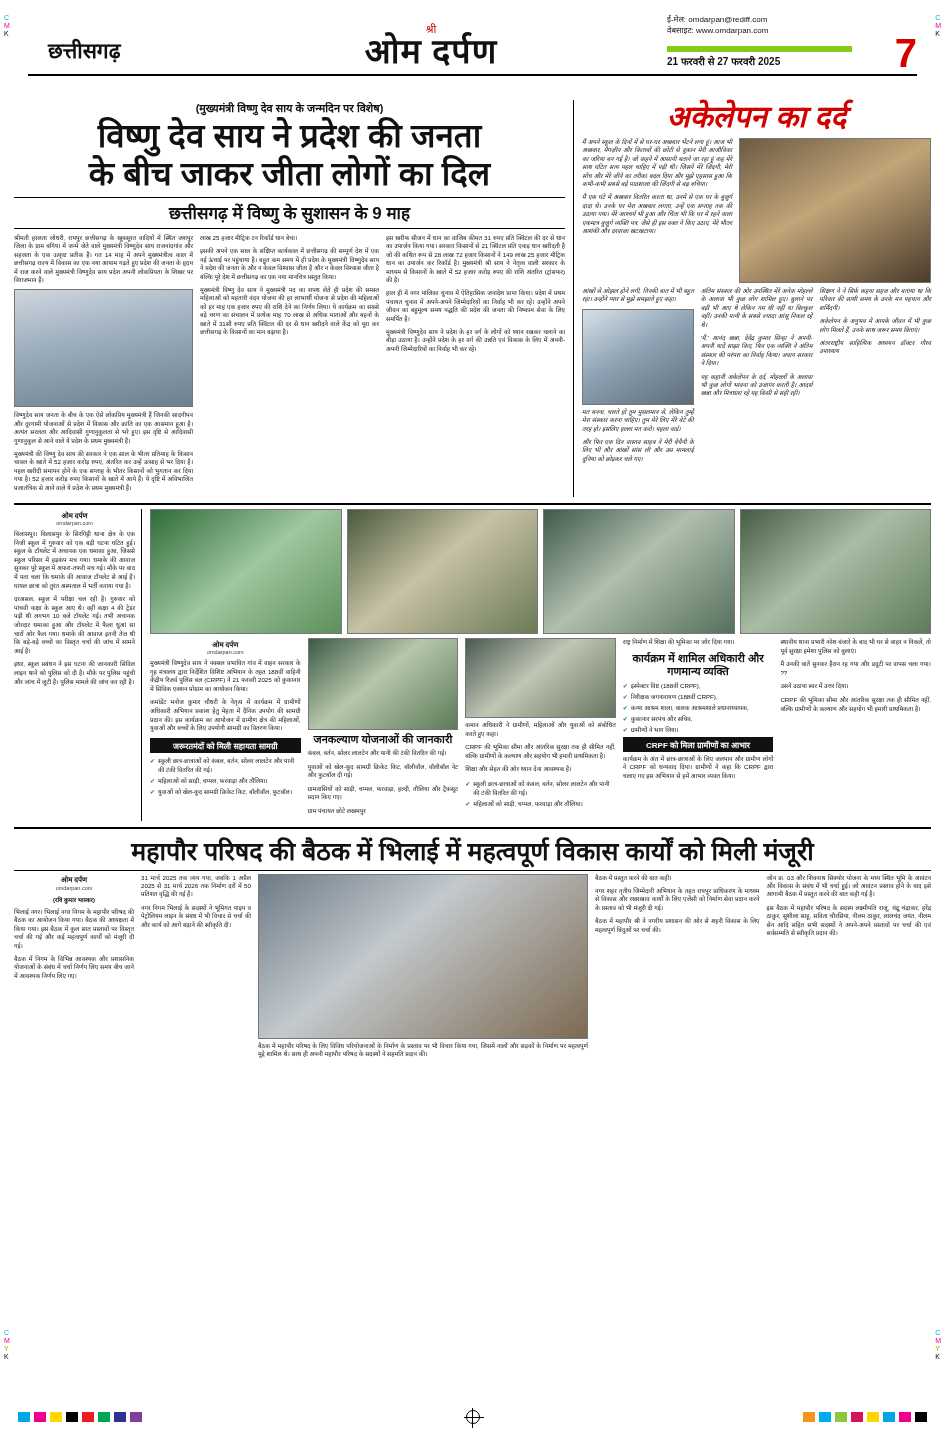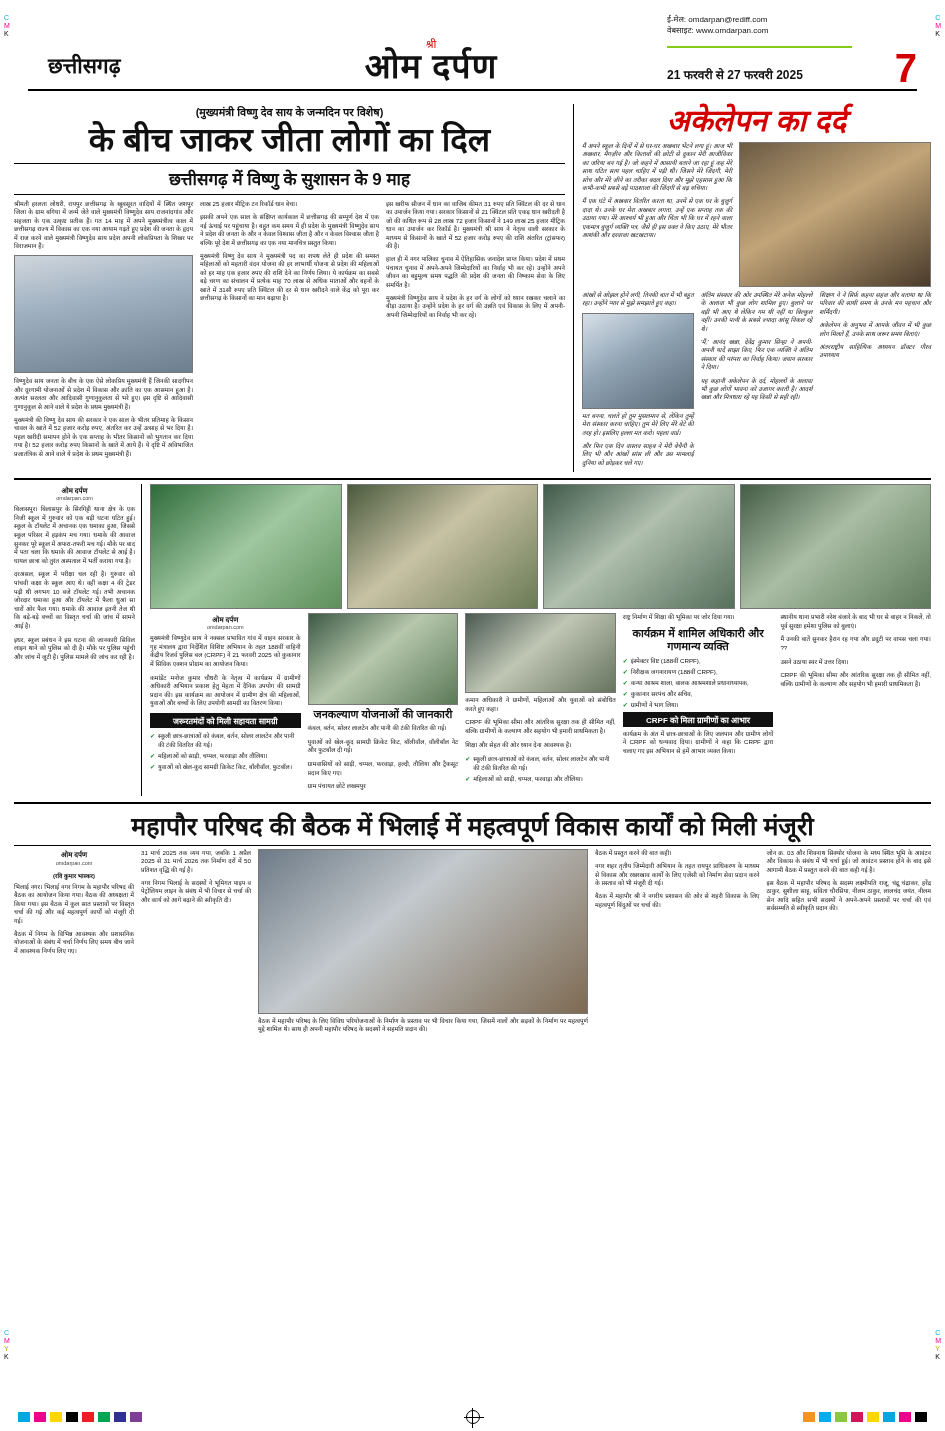--- a/index.html
+++ b/index.html
@@ -71,40 +71,40 @@
   .mast-right {
     width: 250px;
     text-align: left;
     font-size: 8px;
     padding-bottom: 2px;
     position: relative;
     margin-left: 48px;
   }
   .mast-contact { line-height: 11px; }
   .mast-date {
-    font-size: 12px;
+    font-size: 10px;
     font-weight: bold;
     margin-top: 10px;
-    border-top: 2px solid #84cc16;
-    padding-top: 18px;
+    border-top: 6px solid #84cc16;
+    padding-top: 2px;
     width: 185px;
   }
   .pageno {
     position: absolute;
     right: 0; bottom: 0px;
     font-size: 40px;
     font-weight: bold;
     color: #d40000;
     line-height: 34px;
   }
 
   
   .content {
     display: flex;
-    margin-top: 13px;
+    margin-top: 24px;
   }
   .left-block { width: 560px; padding-right: 8px; border-right: 1px solid #000;}
   .right-block { width: 357px; padding-left: 8px; font-style: italic; }
 
   .kicker {
     text-align: center;
     font-size: 11px;
     font-weight: bold;
     margin-bottom: 2px;
   }
@@ -315,20 +315,21 @@
       <div class="mast-date">21 फरवरी से 27 फरवरी 2025</div>
       <div class="pageno">7</div>
     </div>
   </div>
 
   <div class="content">
 
     <div class="left-block">
       <div class="kicker">(मुख्यमंत्री विष्णु देव साय के जन्मदिन पर विशेष)</div>
       <div class="headline">
+        <div>विष्णु देव साय ने प्रदेश की जनता</div>
         <div>के बीच जाकर जीता लोगों का दिल</div>
       </div>
       <div class="subhead-bar">छत्तीसगढ़ में विष्णु के सुशासन के 9 माह</div>
 
       <div class="cols3">
         <div>
           <p>श्रीमती हरलता लोधरी, रायपुर छत्तीसगढ़ के खूबसूरत वादियों में स्थित जशपुर जिला के ग्राम बगिया में जन्मे जेते वाले मुख्यमंत्री विष्णुदेव साय राजनांदगांव और सहजता के एक उत्कृष्ट प्रतीक हैं। गत 14 माह में अपने मुख्यमंत्रीत्व काल में छत्तीसगढ़ राज्य में विकास का एक नया आयाम गढ़ते हुए प्रदेश की जनता के हृदय में राज करने वाले मुख्यमंत्री विष्णुदेव साय प्रदेश अपनी लोकप्रियता के शिखर पर विराजमान हैं।</p>
           <div class="photo portrait-cm"></div>
           <p>विष्णुदेव साय जनता के बीच के एक ऐसे लोकप्रिय मुख्यमंत्री हैं जिनकी सादगीपन और दूरगामी योजनाओं से प्रदेश में विकास और क्रांति का एक आसमान हुआ है। अत्यंत सरलता और आदिवासी गुणानुकूलता से भरे हुए। इस दृष्टि से आदिवासी गुणानुकूल से आने वाले ये प्रदेश के प्रथम मुख्यमंत्री हैं।</p>
           <p>मुख्यमंत्री की विष्णु देव साय की सरकार ने एक साल के भीतर प्रतिमाह के किसान चावल के खाते में 52 हजार करोड़ रुपए, अंतरित कर उन्हें उत्साह से भर दिया है। पहल खरीदी समापन होने के एक सप्ताह के भीतर किसानों को भुगतान कर दिया गया है। 52 हजार करोड़ रुपए किसानों के खाते में आये हैं। ये दृष्टि में अविभाजित प्रजातंत्रिक से आने वाले ये प्रदेश के प्रथम मुख्यमंत्री हैं।</p>

